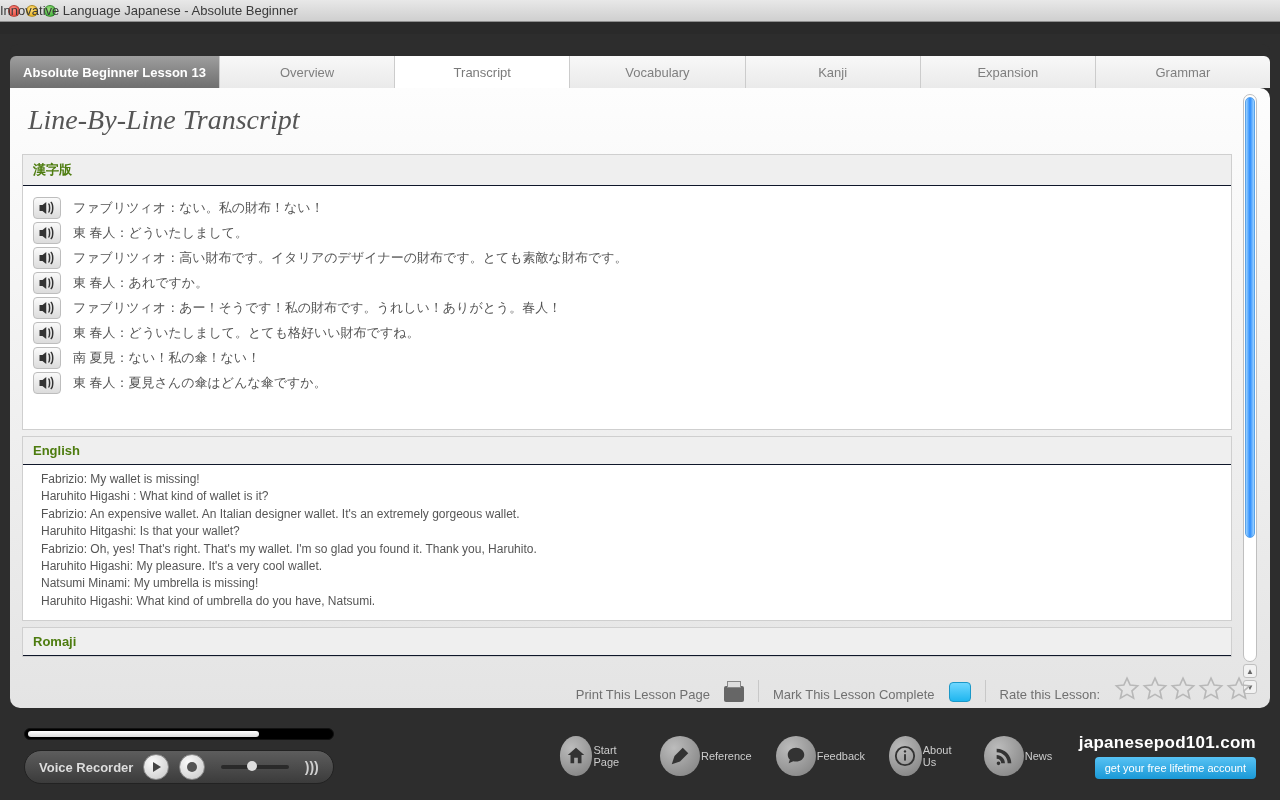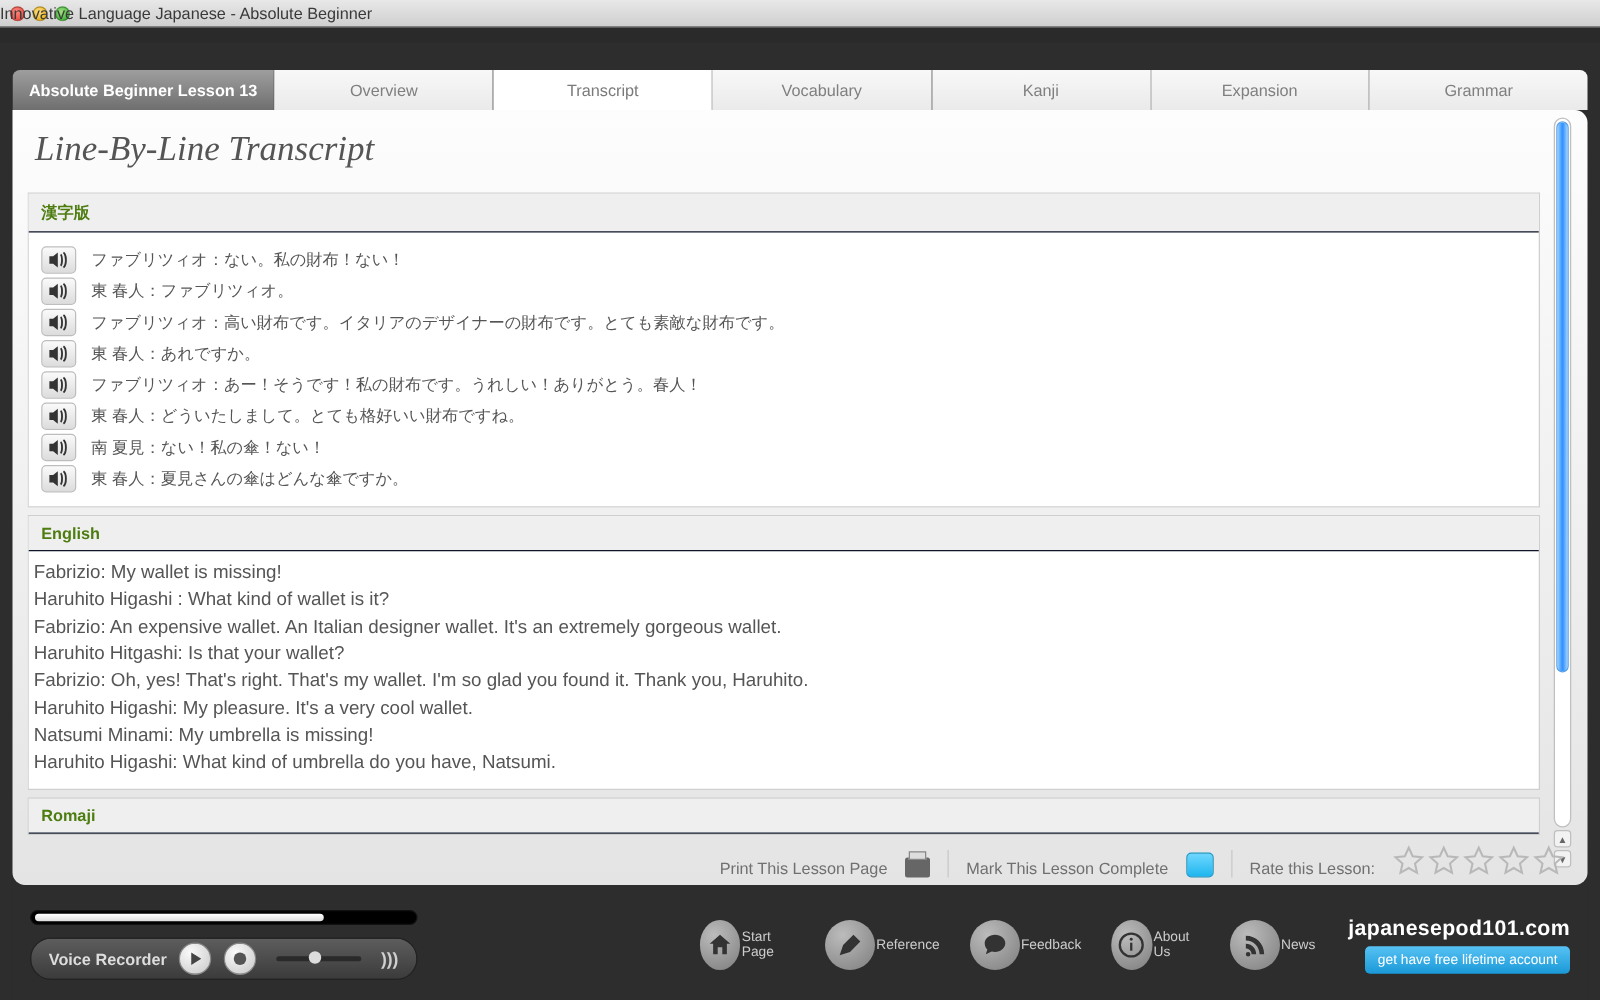--- a/index.html
+++ b/index.html
@@ -25,26 +25,26 @@
 .tab.last { border-top-right-radius: 6px; border-right: none; }
 .tab.lesson { background: linear-gradient(#9e9e9e,#6f6f6f); color: #fff; font-weight: bold; flex: 1.2; }
 .tab.active { background: #fff; color: #7a7a7a; }
 
 
 .content-outer { background: linear-gradient(#fdfdfd,#e4e4e4); border-bottom-left-radius: 10px; border-bottom-right-radius: 10px; border-top-right-radius: 10px; padding: 0 12px 8px 12px; position: relative; height: 620px; display: flex; }
 .content-scroll { flex: 1; overflow: hidden; padding-right: 6px; }
 .page-title { font-family: Georgia, "Times New Roman", serif; font-style: italic; font-size: 28px; color: #555; padding: 16px 6px 18px; }
 .box { border: 1px solid #cfcfcf; background: #fff; margin-bottom: 6px; }
 .box-header { background: #efefef; border-bottom: 1px solid #0f172a; padding: 6px 10px; font-weight: bold; color: #4d7c0f; font-size: 13px; }
-.box-body { padding: 8px 10px 8px; }
+.box-body { padding: 8px 10px 32px; }
 .tline { display: flex; align-items: center; gap: 12px; margin: 3px 0; }
 .speaker-btn { width: 28px; height: 22px; border-radius: 4px; background: linear-gradient(#fafafa,#dcdcdc); border: 1px solid #bdbdbd; display: flex; align-items: center; justify-content: center; cursor: pointer; flex-shrink: 0; }
 .speaker-btn svg { width: 18px; height: 14px; }
 .tline-text { color: #555; font-size: 13px; }
-.eng-body { padding: 6px 4px 10px; color: #555; line-height: 1.45; font-size: 15px; }
+.eng-body { padding: 6px 18px 10px; color: #555; line-height: 1.45; font-size: 12px; }
 
 
 .vscroll { width: 16px; margin: 6px 0 6px 4px; display: flex; flex-direction: column; align-items: center; }
 .vscroll .track { flex: 1; width: 14px; background: #fff; border: 1px solid #bfbfbf; border-radius: 8px; position: relative; }
 .vscroll .thumb { position: absolute; top: 2px; left: 1px; right: 1px; height: 78%; background: linear-gradient(to right,#9fd4ff,#2a8cff,#9fd4ff); border-radius: 7px; border: 1px solid #5aa2e8; }
 .vscroll .arrow { width: 14px; height: 14px; background: #f2f2f2; border: 1px solid #bfbfbf; border-radius: 3px; margin-top: 2px; display: flex; align-items: center; justify-content: center; font-size: 8px; color: #666; }
 
 
 .action-row { position: absolute; bottom: 6px; right: 18px; left: 18px; height: 30px; display: flex; align-items: flex-end; justify-content: flex-end; gap: 14px; color: #707070; font-size: 13px; }
 .action-row .spacer { flex: 1; }
@@ -119,21 +119,21 @@
                 </span>
                 <span class="tline-text">ファブリツィオ：ない。私の財布！ない！</span>
               </div>
               <div class="tline">
                 <span class="speaker-btn">
                   <svg viewBox="0 0 24 18">
                     <path fill="#333" d="M2 5h4l5-4v16l-5-4H2z"></path>
                     <path fill="none" stroke="#333" stroke-width="2" d="M14 3c2 1.5 2 10.5 0 12M17 1c3.5 2.5 3.5 13.5 0 16"></path>
                   </svg>
                 </span>
-                <span class="tline-text">東 春人：ファブリツィオ。</span>
+                <span class="tline-text">東 春人：どういたしまして。</span>
               </div>
               <div class="tline">
                 <span class="speaker-btn">
                   <svg viewBox="0 0 24 18">
                     <path fill="#333" d="M2 5h4l5-4v16l-5-4H2z"></path>
                     <path fill="none" stroke="#333" stroke-width="2" d="M14 3c2 1.5 2 10.5 0 12M17 1c3.5 2.5 3.5 13.5 0 16"></path>
                   </svg>
                 </span>
                 <span class="tline-text">ファブリツィオ：高い財布です。イタリアのデザイナーの財布です。とても素敵な財布です。</span>
               </div>
@@ -299,17 +299,17 @@
               <svg viewBox="0 0 24 24">
                 <path d="M4 4c9 0 16 7 16 16h-4c0-6.6-5.4-12-12-12V4zm0 7c5 0 9 4 9 9H9c0-2.8-2.2-5-5-5v-4zm2 7a2 2 0 110 4 2 2 0 010-4z"></path>
               </svg>
             </div>
             <span>News</span>
           </div>
         </div>
 
       <div class="brand">
         <div class="site">japanesepod101.com</div>
-        <div class="cta">get have free lifetime account</div>
+        <div class="cta">get your free lifetime account</div>
       </div>
     </div>
   </div>
 </div>
 
 </body></html>

